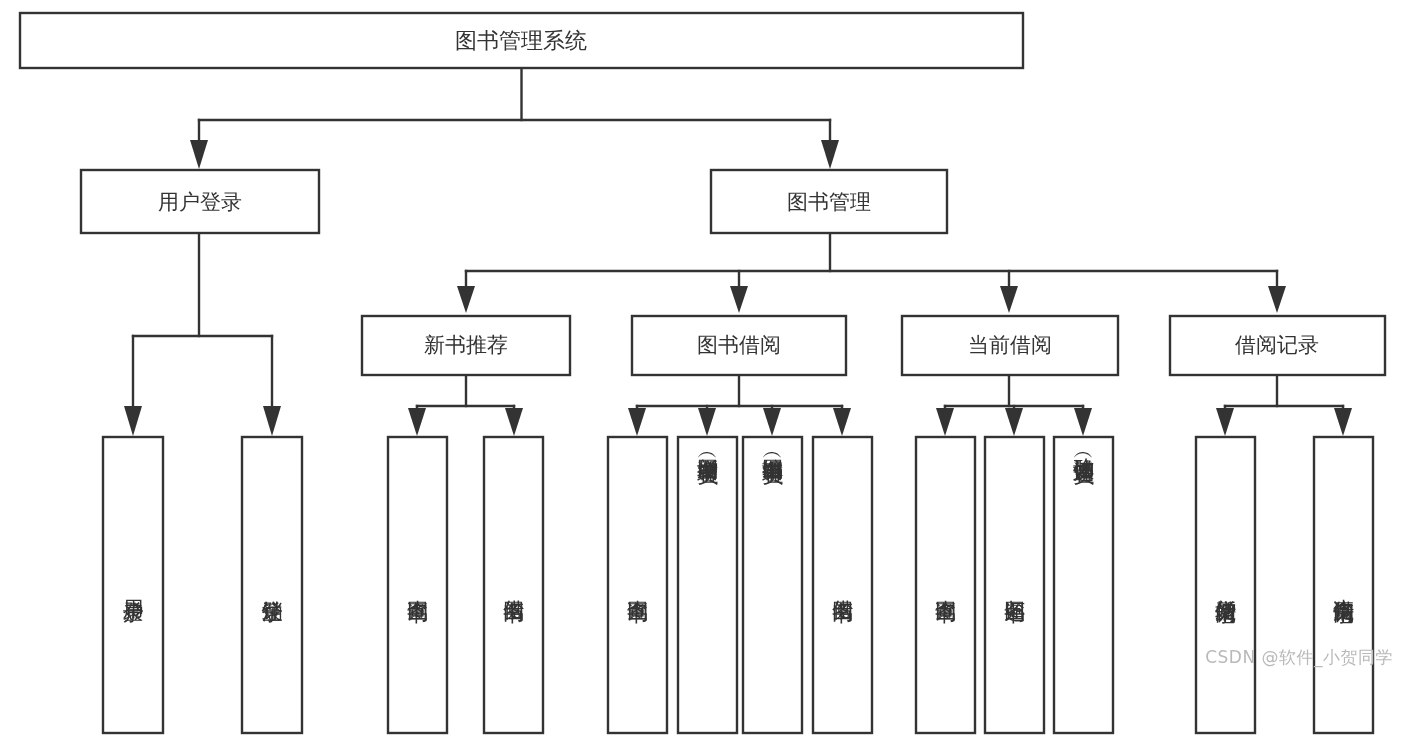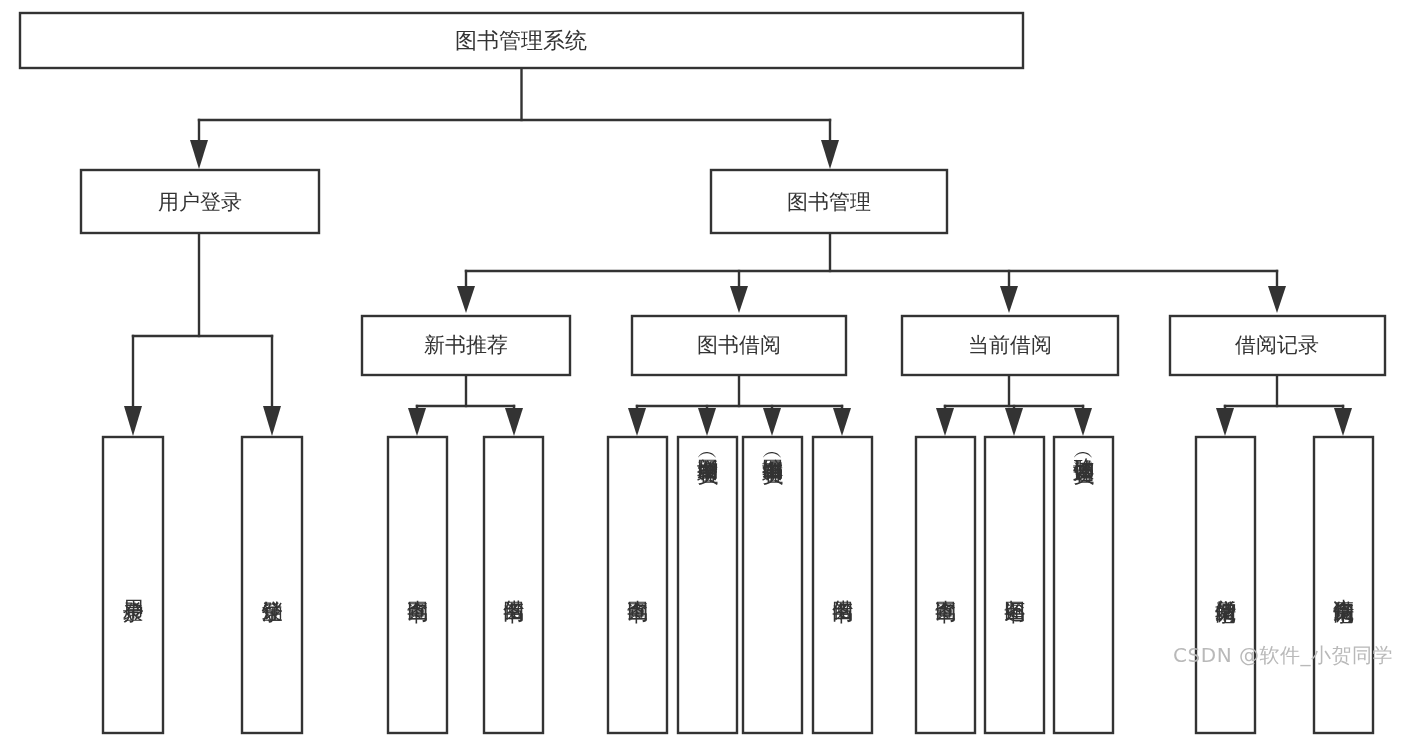--- a/index.html
+++ b/index.html
@@ -71,21 +71,21 @@
     letter-spacing: 1px;
     color: #333333;
     white-space: nowrap;
     text-align: center;
   }
   #watermark {
     position: absolute;
     right: 12px;
     bottom: 4px;
     font-family: "DejaVu Sans", "Liberation Sans", sans-serif;
-    font-size: 20px;
+    font-size: 17px;
     color: #b9b9b9;
     letter-spacing: 0.5px;
     white-space: nowrap;
     margin-top: 8px;
   }
 </style>
 </head>
 <body>
 
 <div id="diagram-root">

